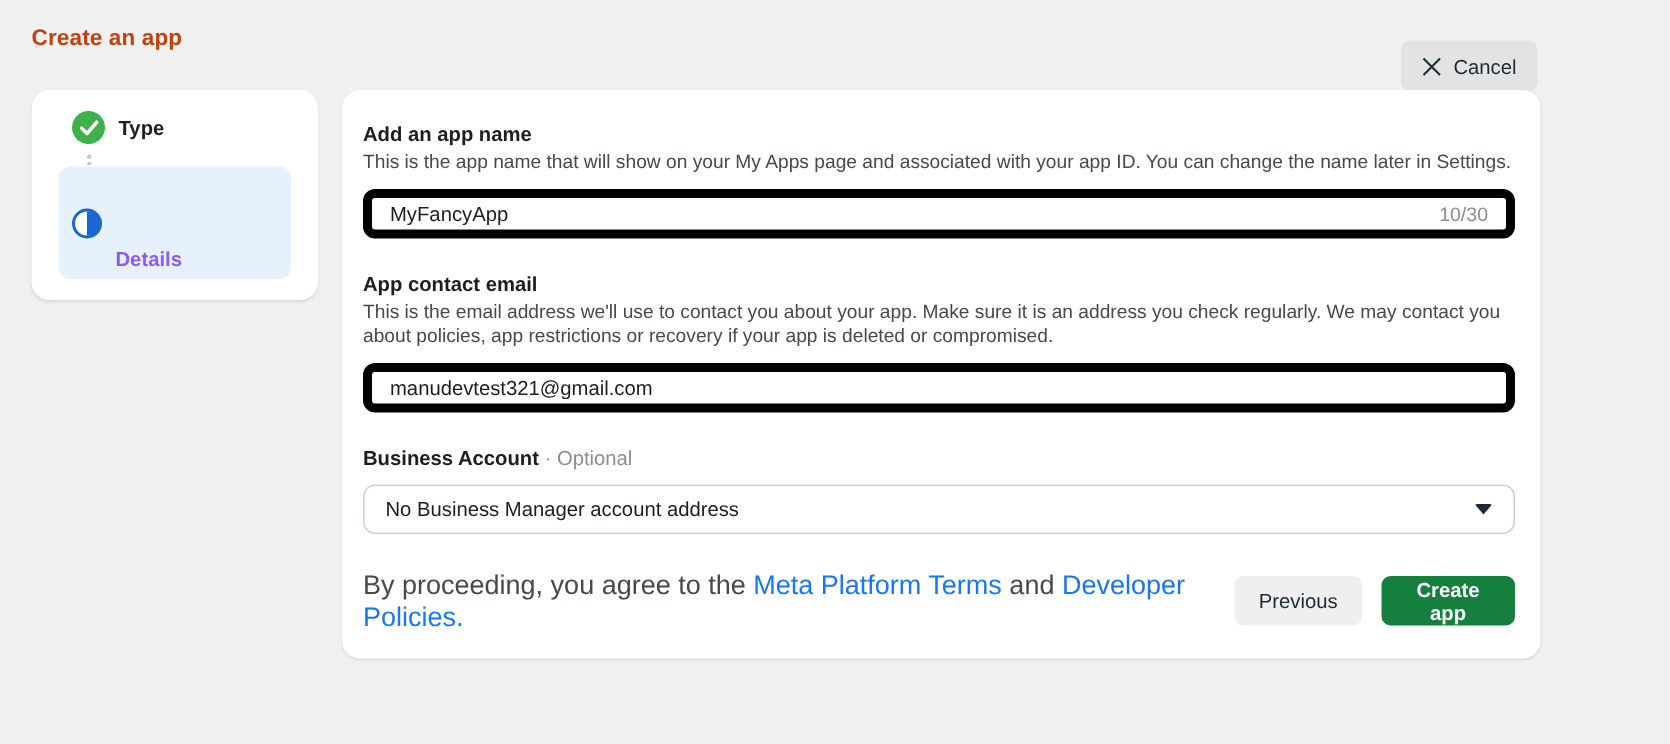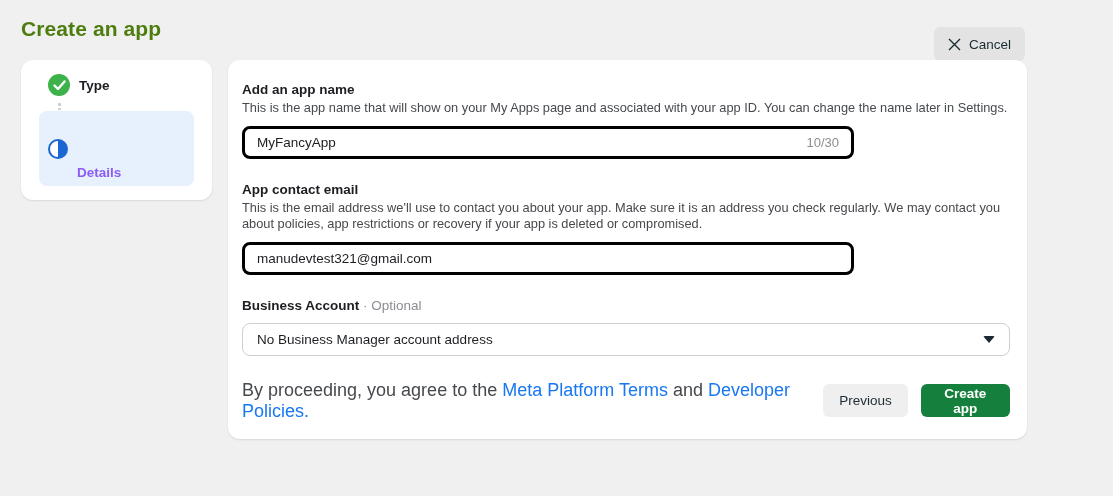--- a/index.html
+++ b/index.html
@@ -11,21 +11,21 @@
     overflow: hidden;
     position: relative;
   }
 
   
   .header {
     position: absolute; top: 0; left: 0; right: 0; height: 56px;
   }
   .page-title {
     position: absolute; left: 21px; top: 17px;
-    font-size: 21px; font-weight: bold; color: #4d7c0f;
+    font-size: 15px; font-weight: bold; color: #c2410c;
     letter-spacing: .1px;
   }
   .cancel-btn {
     position: absolute; right: 88px; top: 27px;
     height: 34px; padding: 0 14px;
     display: inline-flex; align-items: center; gap: 8px;
     background: #e3e3e3; border: none; border-radius: 6px;
     font-family: inherit; font-size: 13.5px; color: #1c2b33;
     cursor: pointer;
   }
@@ -76,22 +76,22 @@
   }
 
   
   .field-label { font-size: 13.5px; font-weight: bold; color: #1c1e21; line-height: 17px; }
   .optional { color: #8a8d91; font-weight: normal; }
   .field-desc {
     font-size: 12.8px; color: #46494d; line-height: 16.5px;
     margin-top: 2px; max-width: 768px;
   }
   .text-input-wrap {
-    margin-top: 9px; height: 33px; width: 612px;
-    border: 3px solid #000000; border-radius: 8px;
+    margin-top: 9px; height: 33px; width: 768px;
+    border: 6px solid #000000; border-radius: 8px;
     display: flex; align-items: center;
     padding: 0 12px; background: #fff;
   }
   .text-input-wrap input {
     flex: 1; border: none; outline: none;
     font-family: inherit; font-size: 13.5px; color: #1c1e21;
     background: transparent;
   }
   .char-counter { font-size: 13px; color: #8a8d91; margin-left: 10px; }
   .section { margin-top: 22px; }

